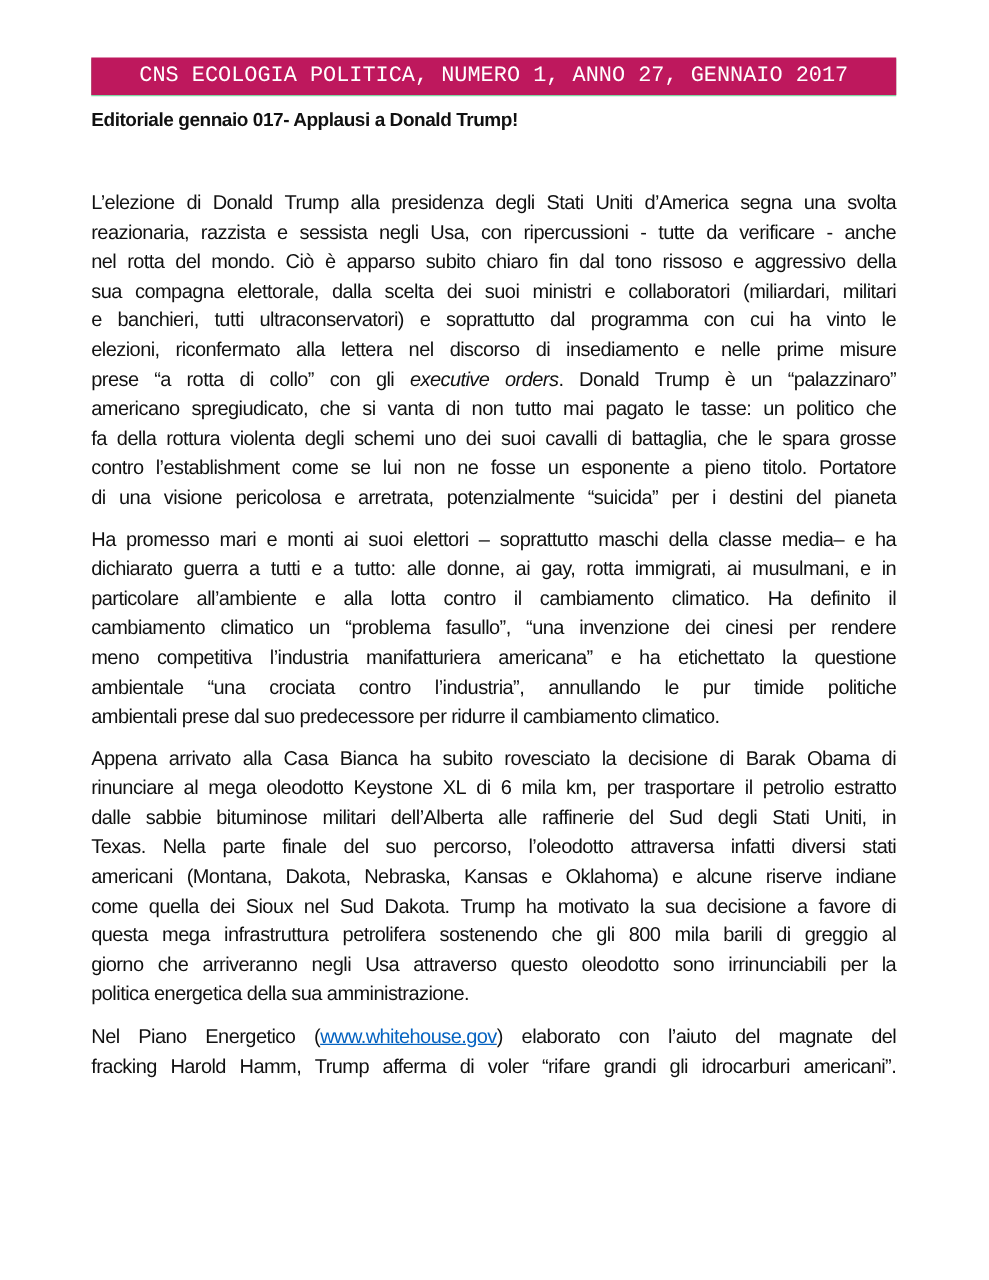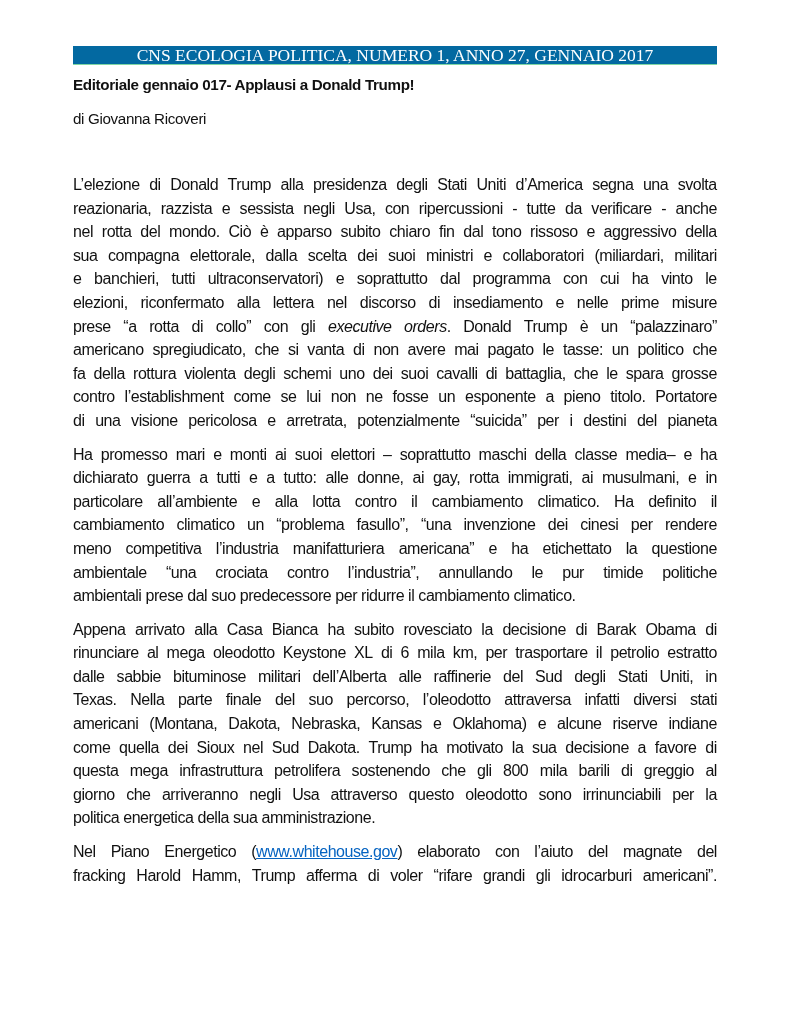--- a/index.html
+++ b/index.html
@@ -14,27 +14,27 @@
       overflow: hidden;
       color: #111111;
     }
     .page {
       position: absolute;
       left: 73px;
       top: 46px;
       width: 644px;
     }
     .banner {
-      background: #0369a1;
-      height: 18px;
+      background: #be185d;
+      height: 30px;
       display: flex;
       align-items: center;
       justify-content: center;
       color: #ffffff;
-      font-family: Liberation Serif, serif;
+      font-family: Liberation Mono, monospace;
       font-size: 17.5px;
       letter-spacing: 0px;
       box-shadow: 0 1px 0 #7fd6a3;
     }
     .title {
       margin-top: 11px;
       font-family: "Liberation Sans", sans-serif;
       font-weight: bold;
       font-size: 15.2px;
       letter-spacing: -0.35px;
@@ -75,21 +75,20 @@
   </style>
 </head>
 <body>
 
 <div class="page">
   <div class="banner">
     <span>CNS ECOLOGIA POLITICA, NUMERO 1, ANNO 27, GENNAIO 2017</span>
   </div>
 
   <div class="title">Editoriale gennaio 017- Applausi a Donald Trump!</div>
-  <div class="author">di Giovanna Ricoveri</div>
 
   <div class="body-text">
 
     <div class="para">
       <div class="jline">
           <span>L’elezione</span>
           <span>di</span>
           <span>Donald</span>
           <span>Trump</span>
           <span>alla</span>
@@ -196,21 +195,21 @@
           <span>“palazzinaro”</span>
         </div>
       <div class="jline">
           <span>americano</span>
           <span>spregiudicato,</span>
           <span>che</span>
           <span>si</span>
           <span>vanta</span>
           <span>di</span>
           <span>non</span>
-          <span>avere</span>
+          <span>tutto</span>
           <span>mai</span>
           <span>pagato</span>
           <span>le</span>
           <span>tasse:</span>
           <span>un</span>
           <span>politico</span>
           <span>che</span>
         </div>
       <div class="jline">
           <span>fa</span>

